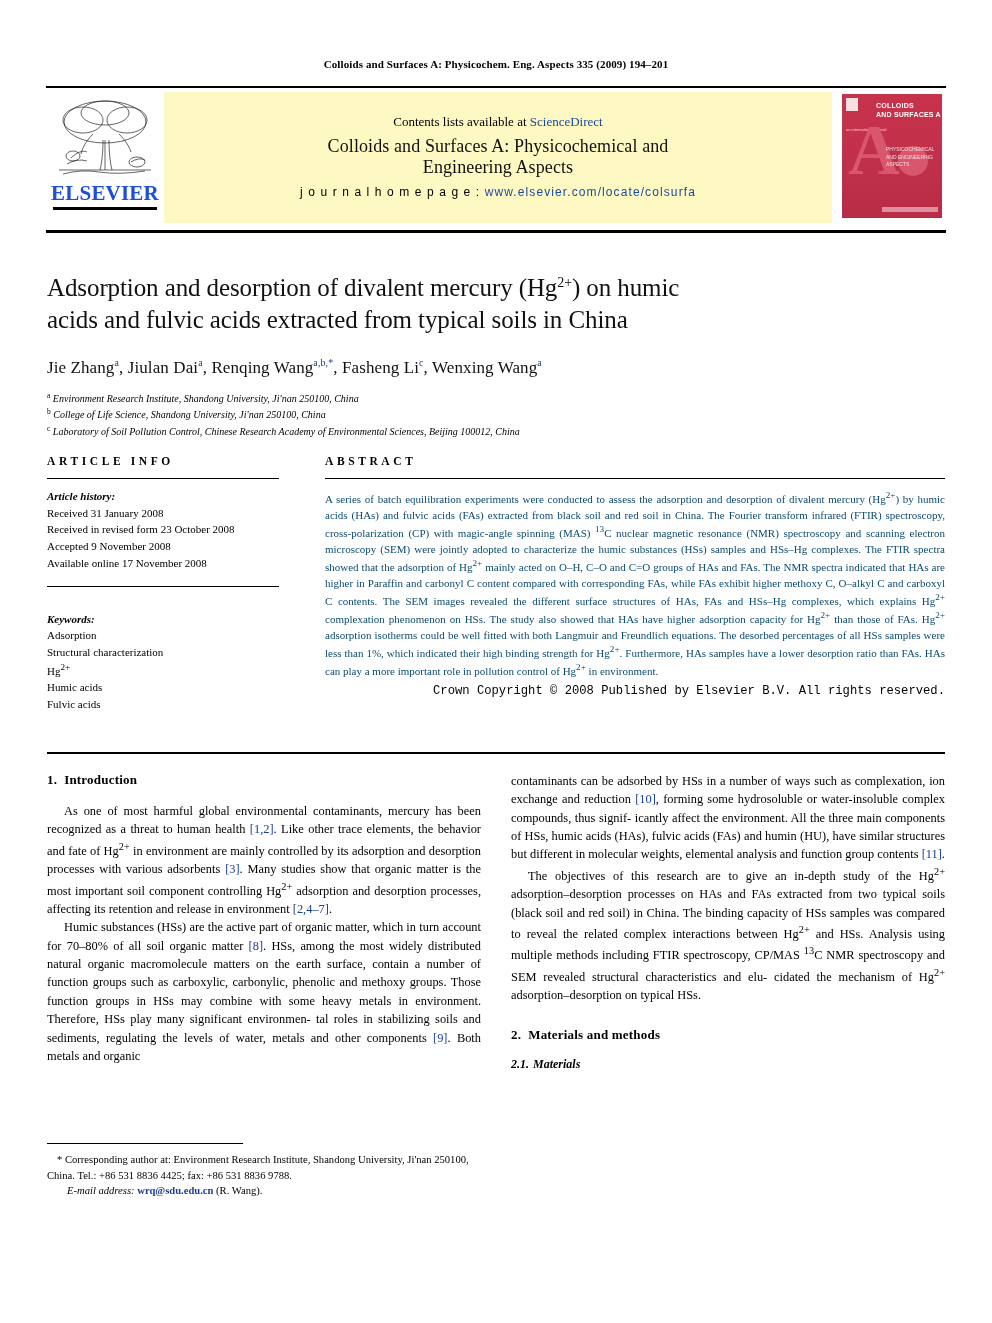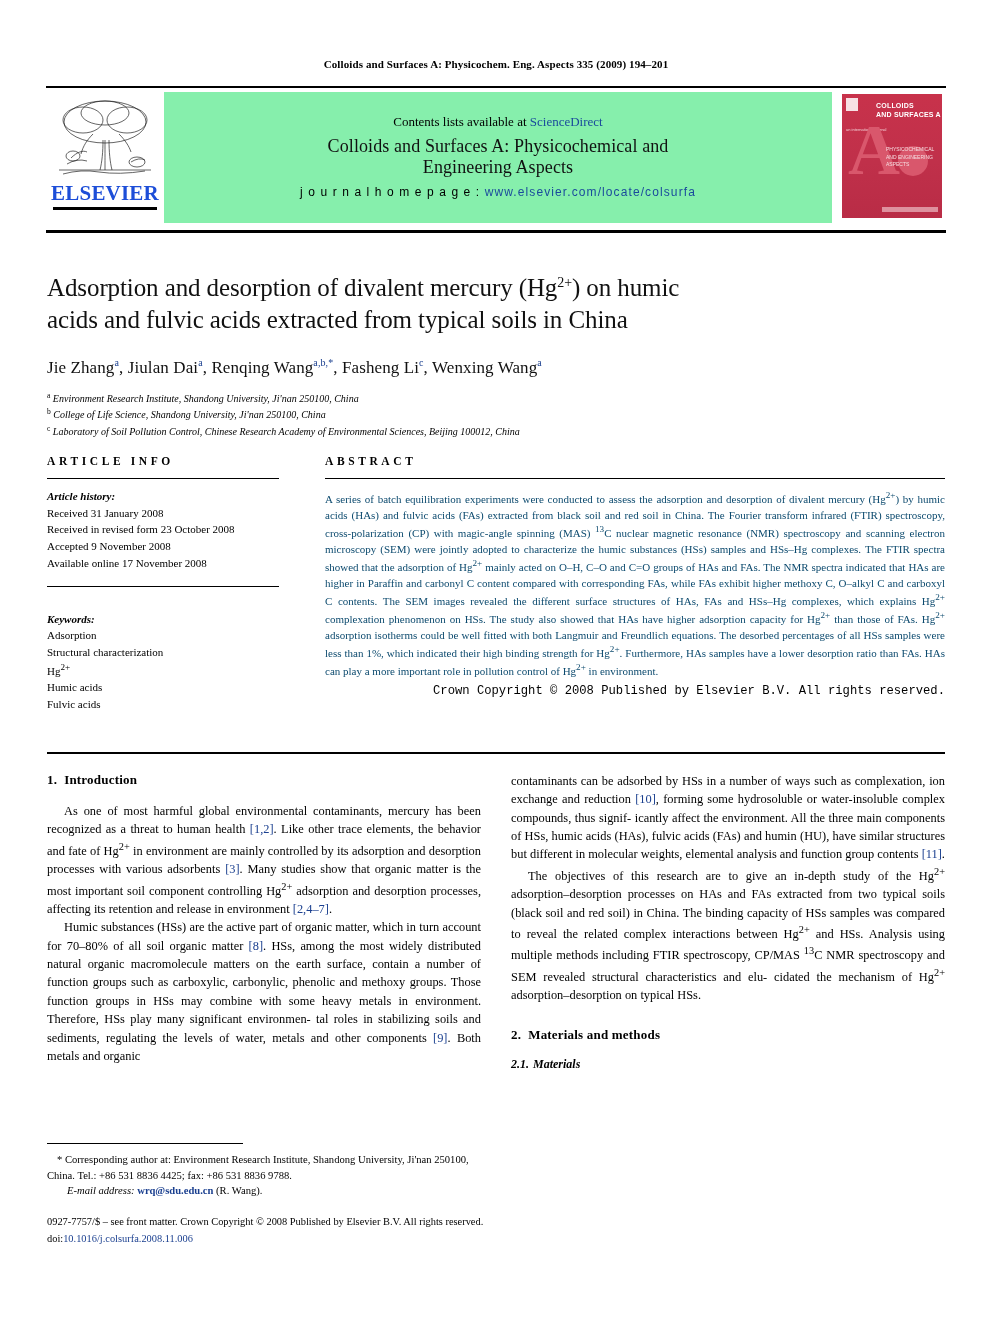--- a/index.html
+++ b/index.html
@@ -78,21 +78,21 @@
   }
   .elsevier-rule {
     width: 104px;
     height: 3px;
     background: #000;
     margin-top: 3px;
   }
 
   .mast-center {
     flex: 1 1 auto;
-    background: #86efac;
+    background: #fef9c3;
     display: flex;
     flex-direction: column;
     align-items: center;
     justify-content: center;
     padding: 6px 10px 8px 10px;
     box-sizing: border-box;
   }
   .contents-line {
     font-family: "Liberation Serif", serif;
     font-size: 13px;
@@ -572,18 +572,14 @@
   <div class="footnote-rule"></div>
   <div class="footnotes">
     <div style="text-indent:10px">* Corresponding author at: Environment Research Institute, Shandong University, Ji'nan 250100, China. Tel.: +86 531 8836 4425; fax: +86 531 8836 9788.</div>
     <div style="text-indent:20px">
       <span class="em">E-mail address:</span>
       <span class="mail">wrq@sdu.edu.cn</span>
       <span>(R. Wang).</span>
     </div>
   </div>
 
-  <div class="imprint">
-    <div>0927-7757/$ – see front matter. Crown Copyright © 2008 Published by Elsevier B.V. All rights reserved.</div>
-    <div><span>doi:</span><span class="doi-link">10.1016/j.colsurfa.2008.11.006</span></div>
-  </div>
 
 </div>
 
 </body></html>

